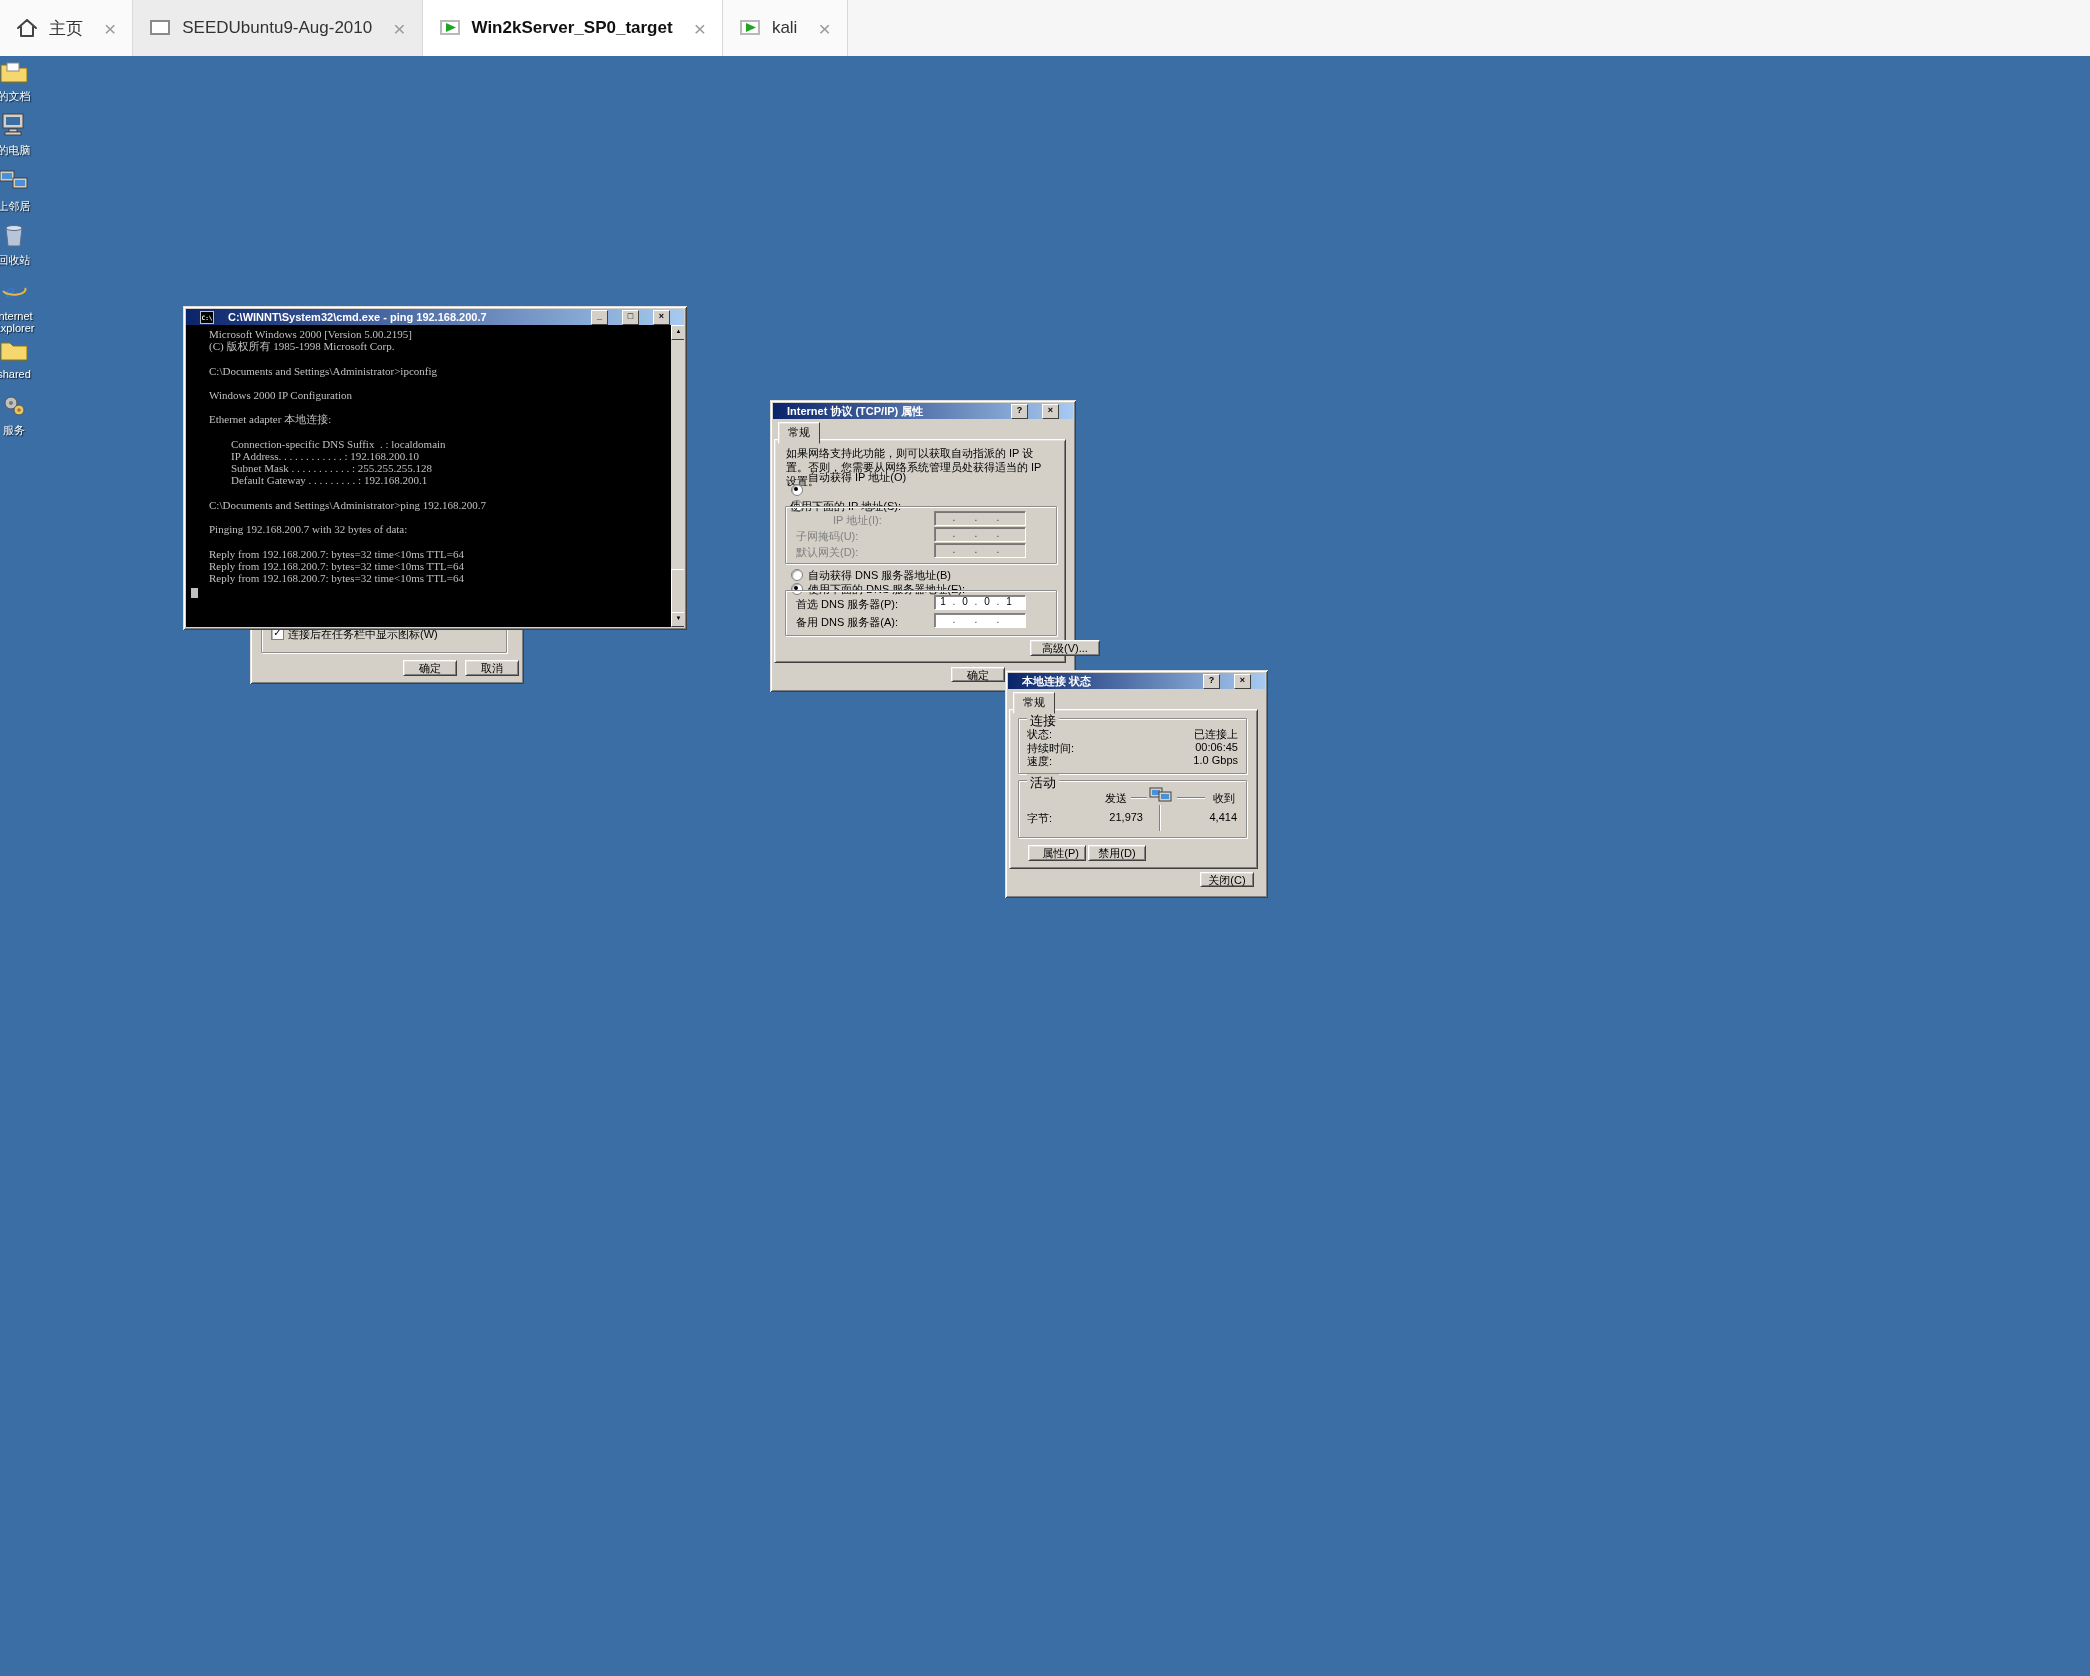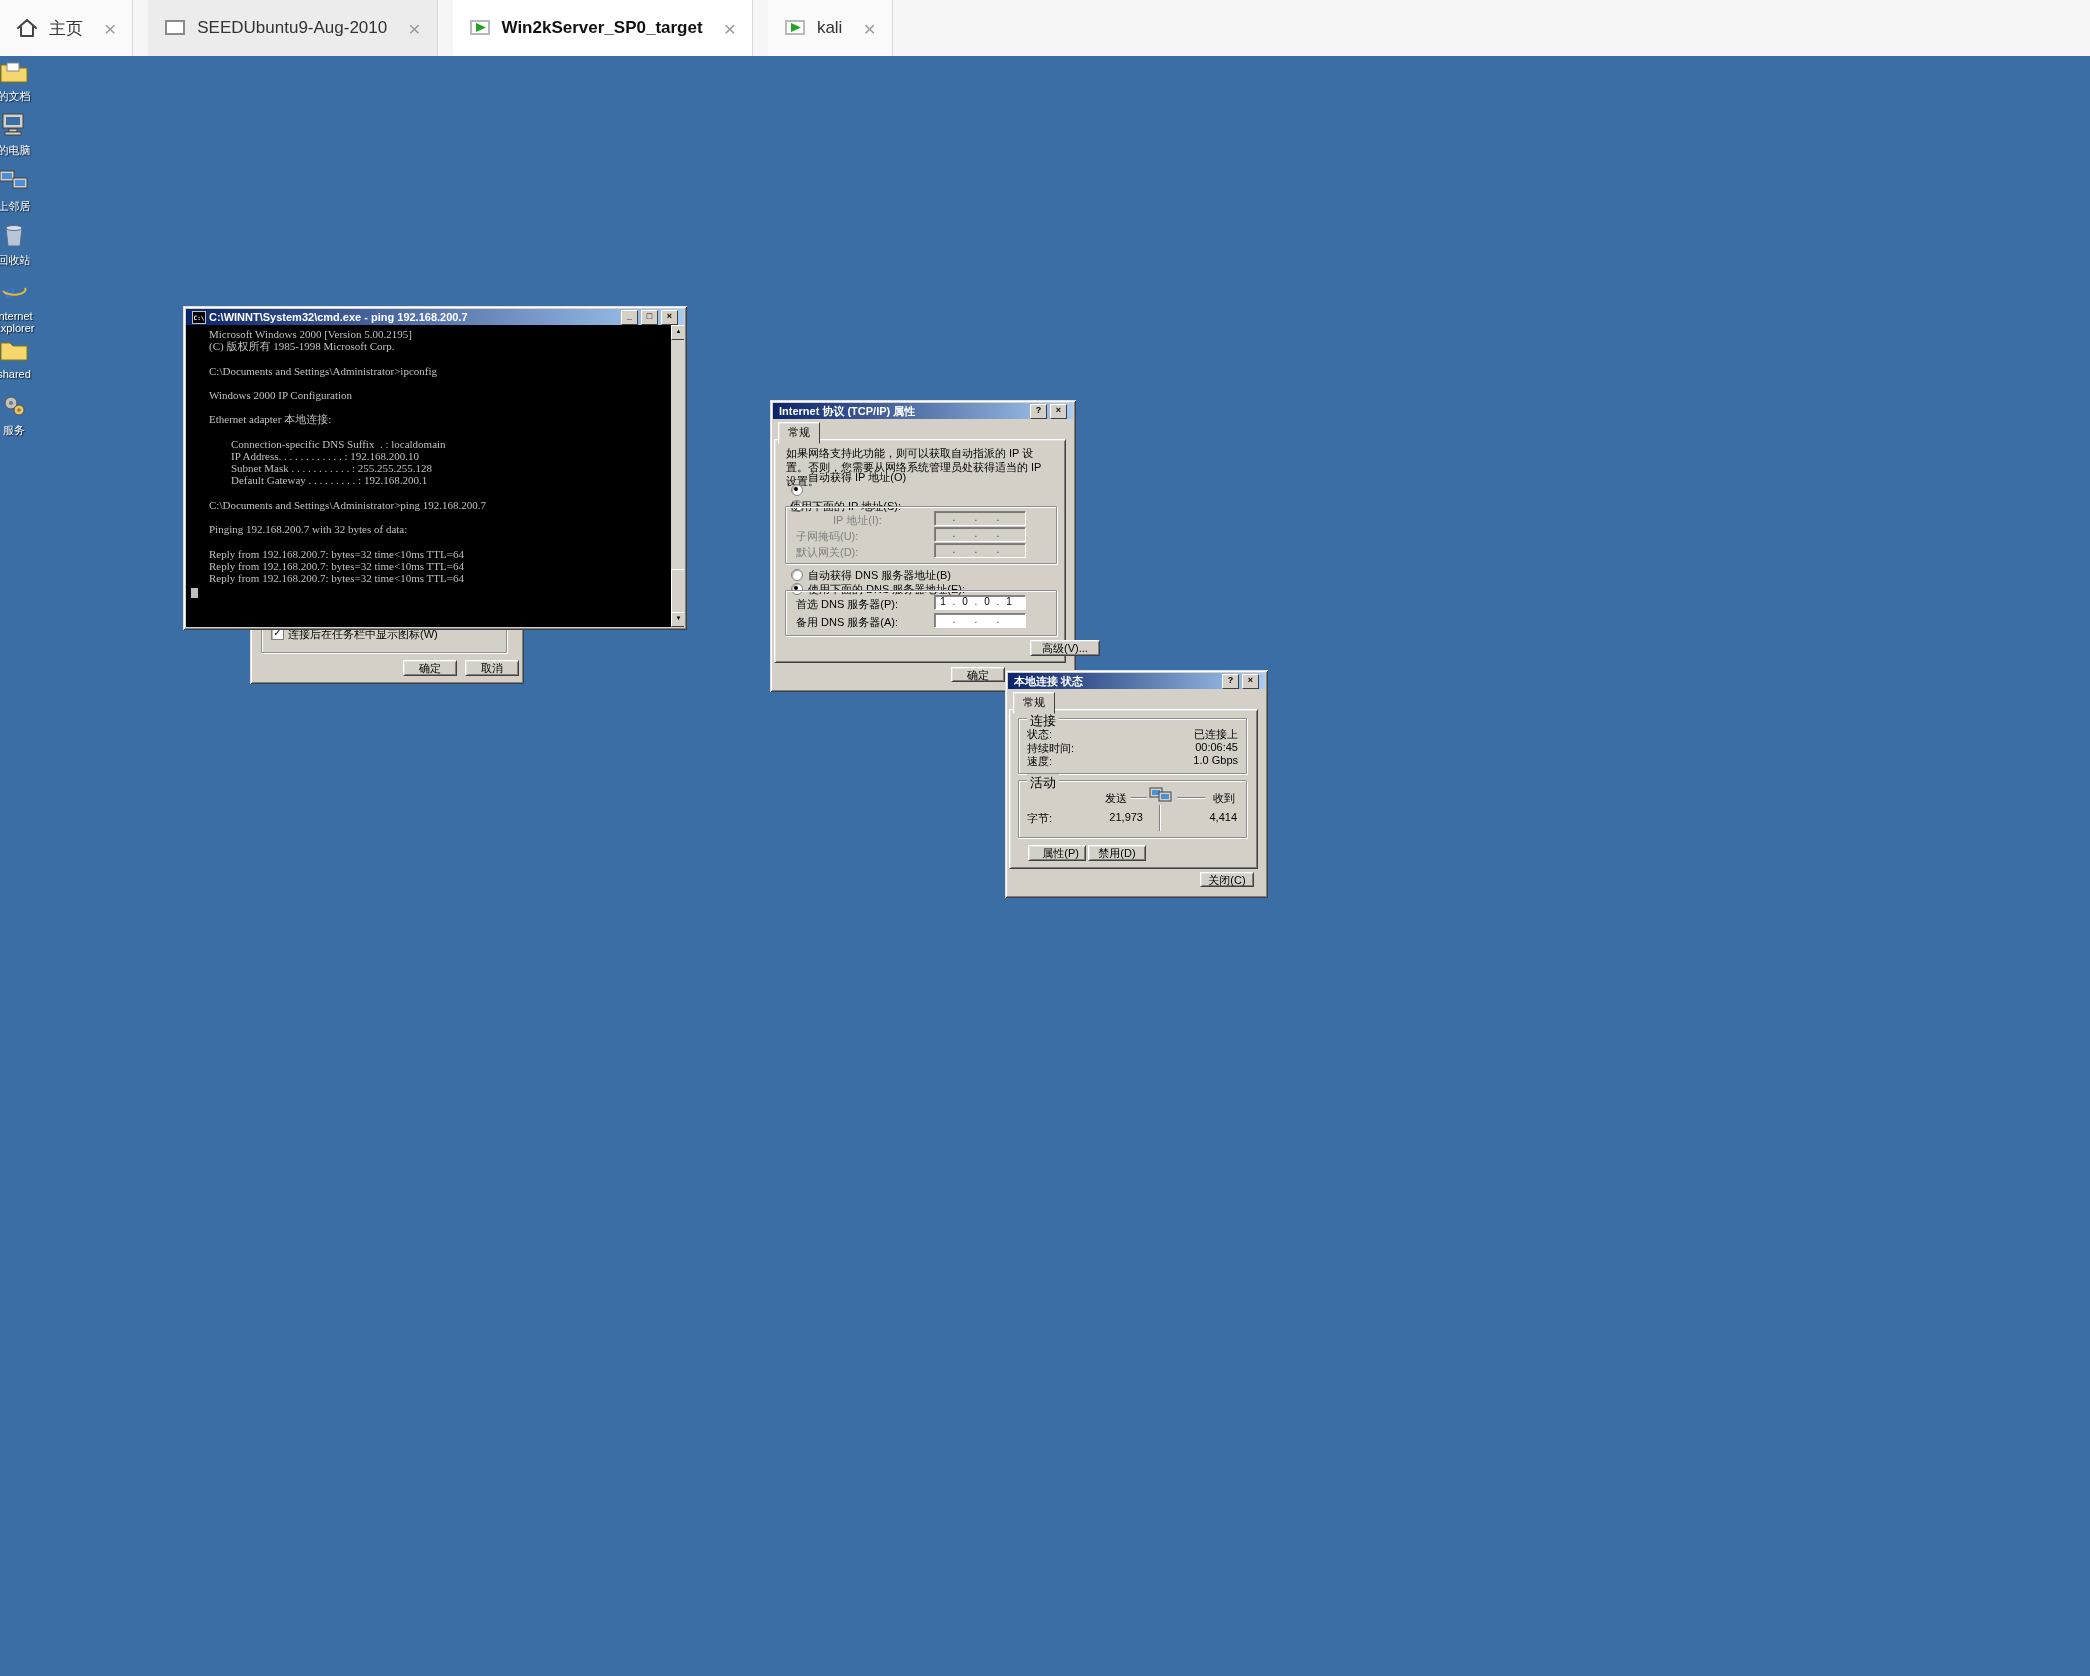--- a/index.html
+++ b/index.html
@@ -4,41 +4,41 @@
 <style>
   html,body { margin:0; padding:0; }
   body {
     width:2090px; height:1676px; position:relative; overflow:hidden;
     background:#ffffff;
     font-family:"Liberation Sans","DejaVu Sans",sans-serif;
     -webkit-font-smoothing:none;
   }
   
   .tabbar { position:absolute; top:0; left:0; right:0; height:56px;
-    background:#f6f6f6; border-bottom:1px solid #d6d6d6; display:flex; align-items:stretch;gap:15px; }
+    background:#f6f6f6; border-bottom:1px solid #d6d6d6; display:flex; align-items:stretch; }
   .tab { display:flex; align-items:center; gap:11px; padding:0 16px;
     border-right:1px solid #d9d9d9; font-size:17px; color:#333; background:#fafafa; cursor:default; }
   .tab.gray { background:#ececec; }
   .tab.active { background:#ffffff; font-weight:bold; color:#111; }
   .tab .close { color:#9a9a9a; font-size:21px; line-height:1; margin-left:10px; font-weight:normal; }
   .tab .ticon { display:inline-flex; align-items:center; }
 
   
   .desktop { position:absolute; top:56px; left:0; right:0; bottom:0;
     background:var(--desktop-blue,#3A6EA5); }
   .desk-icon { position:absolute; left:-13px; width:54px; text-align:center; z-index:1; }
   .desk-icon .dlabel { display:block; color:#fff; font-size:11px; line-height:12px;
     text-shadow:1px 1px 1px rgba(0,0,0,.75); margin-top:2px; }
 
   
   .w2k { position:absolute; background:var(--dialog-face,#D4D0C8); padding:3px;
     box-shadow: inset 1px 1px 0 #dfdfdf, inset -1px -1px 0 #404040,
                 inset 2px 2px 0 #ffffff, inset -2px -2px 0 #808080; }
   .titlebar { height:16px; background:linear-gradient(90deg,var(--titlebar-start,#0A246A),var(--titlebar-end,#A6CAF0));
-    color:#fff; font-weight:bold; font-size:11px; display:flex; align-items:center; padding:0 6px; gap:3px; }
+    color:#fff; font-weight:bold; font-size:11px; display:flex; align-items:center; padding:0 14px; gap:14px; }
   .titlebar .t-text { flex:1; white-space:nowrap; overflow:hidden; }
   .cap-btn { width:15px; height:13px; background:#D4D0C8; color:#000;
     border:1px solid; border-color:#fff #404040 #404040 #fff;
     font-size:9px; line-height:11px; text-align:center; font-weight:bold;
     font-family:"Liberation Sans",sans-serif; flex:0 0 auto; }
   .btn { background:#D4D0C8; border:1px solid; border-color:#fff #404040 #404040 #fff;
     box-shadow: inset 1px 1px 0 #dfdfdf, inset -1px -1px 0 #808080;
     font-size:11px; color:#000; text-align:center; position:absolute; line-height:13px; }
   .field { background:#fff; border:1px solid; border-color:#808080 #fff #fff #808080;
     box-shadow: inset 1px 1px 0 #404040a0; position:absolute; font-size:10px; }

